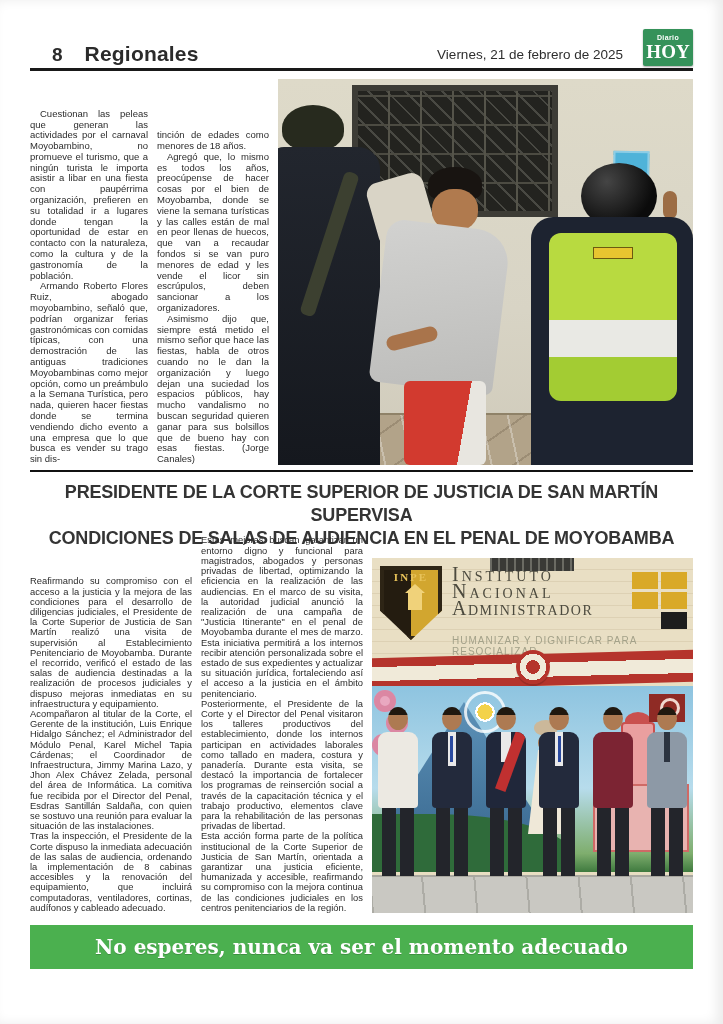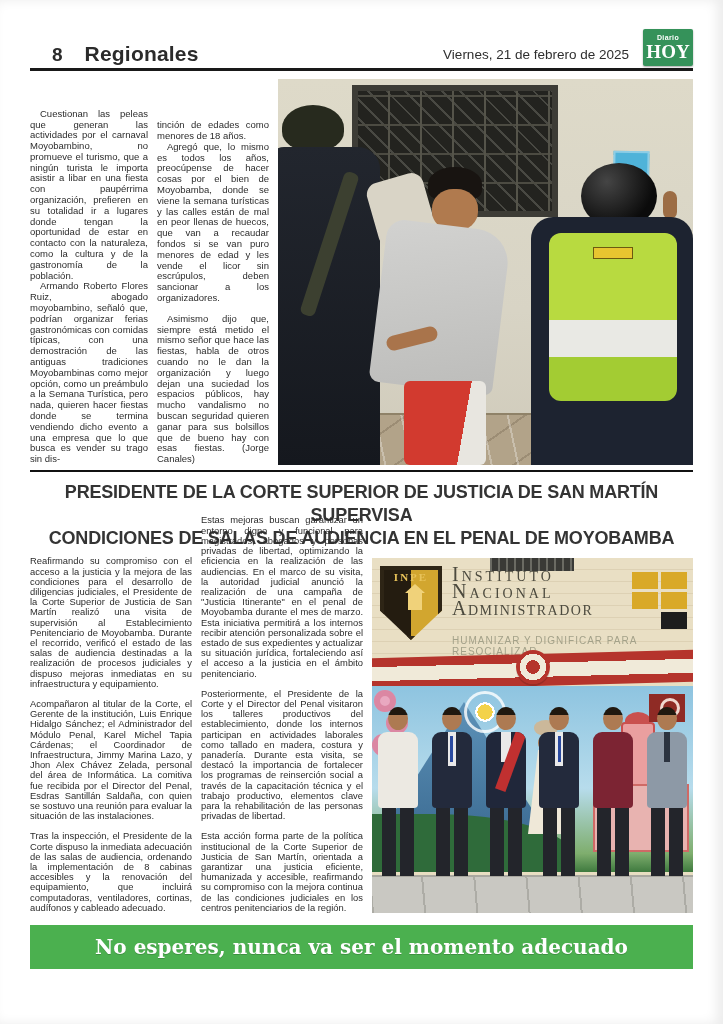--- a/index.html
+++ b/index.html
@@ -7,21 +7,21 @@
   body { font-family:"Liberation Sans", sans-serif; color:#222; }
   .page { position:relative; width:723px; height:1024px; background:#ffffff; overflow:hidden;
           box-shadow:inset -6px 0 12px rgba(0,0,0,.08); }
   .content { position:absolute; left:30px; top:28px; width:663px; }
 
   
   .hdr { display:flex; justify-content:space-between; align-items:flex-end; height:38px; }
   .hdr-left { display:flex; align-items:baseline; gap:22px; padding-left:22px; }
   .pagenum { font-size:19px; font-weight:bold; color:#2b2b2b; }
   .section { font-size:21px; font-weight:bold; color:#2b2b2b; letter-spacing:.2px; }
-  .hdr-right { display:flex; align-items:flex-end; gap:14px; }
+  .hdr-right { display:flex; align-items:flex-end; gap:20px; }
   .date { font-size:13.5px; color:#2e2e2e; padding-bottom:4px; }
   .logo { width:50px; height:37px; background:#35925a; border-radius:2px; display:flex; flex-direction:column;
           align-items:center; justify-content:center; box-shadow:0 1px 2px rgba(0,0,0,.35); }
   .logo-top { font-size:7px; font-weight:bold; color:#fff; line-height:8px; letter-spacing:.4px; }
   .logo-main { font-size:19px; font-weight:bold; color:#fff; line-height:19px; font-family:"Liberation Serif", serif; }
   .rule-thick { height:3px; background:#191919; margin-top:2px; }
   .rule-mid { height:2px; background:#111; margin-top:5px; }
 
   
   .headline1 { text-align:center; font-size:23px; font-weight:bold; line-height:26px; color:#262626; margin-top:7px; }
@@ -29,21 +29,21 @@
 
   
   .art { display:flex; margin-top:8px;align-items:flex-end; }
   .art1 { height:386px; gap:9px; }
   .art2 { height:355px; gap:9px; margin-top:8px; }
   .col { overflow:hidden; text-align:justify; color:#2c2c2c; }
   .a1col { width:118px; font-size:9.5px; line-height:10.8px; }
   .a1col2 { width:112px; }
   .a2col { width:162px; font-size:9.4px; line-height:10.2px; }
   .col p.ind { text-indent:10px; }
-  .col p.gap { margin-top:10px; }
+  .col p.gap { }
 
   
   .photo1 { position:relative; flex:1; height:386px; overflow:hidden;
             background:linear-gradient(180deg,#dedac9 0%,#d8d4c5 60%,#cfcaba 100%); }
   .p1-window { position:absolute; left:74px; top:6px; width:206px; height:132px; background:#23231f;
                border:6px solid #3d3c36;
                background-image:
                  repeating-linear-gradient(90deg, transparent 0 30px, #55544a 30px 32px),
                  repeating-linear-gradient(0deg, transparent 0 27px, #4c4b42 27px 29px),
                  repeating-linear-gradient(45deg, rgba(170,170,158,.28) 0 2px, transparent 2px 13px); }

